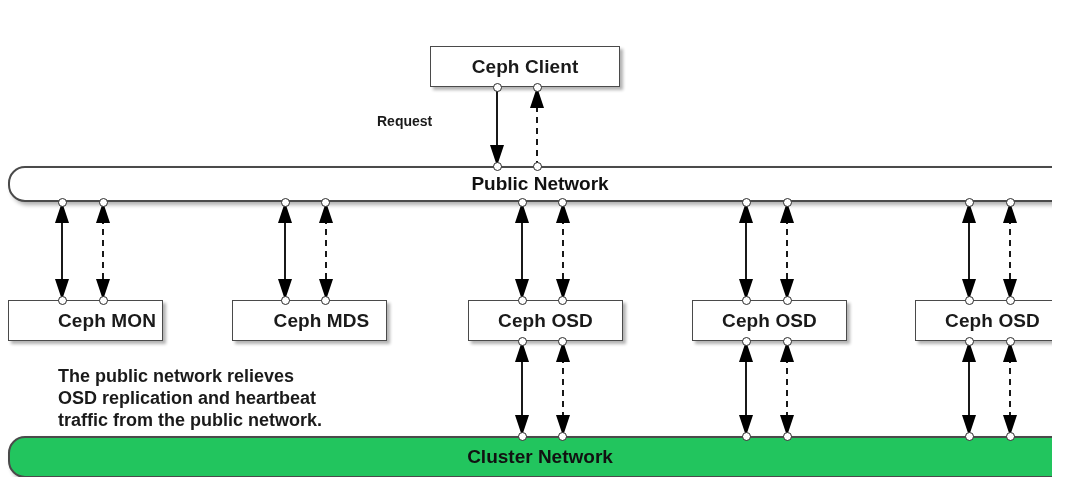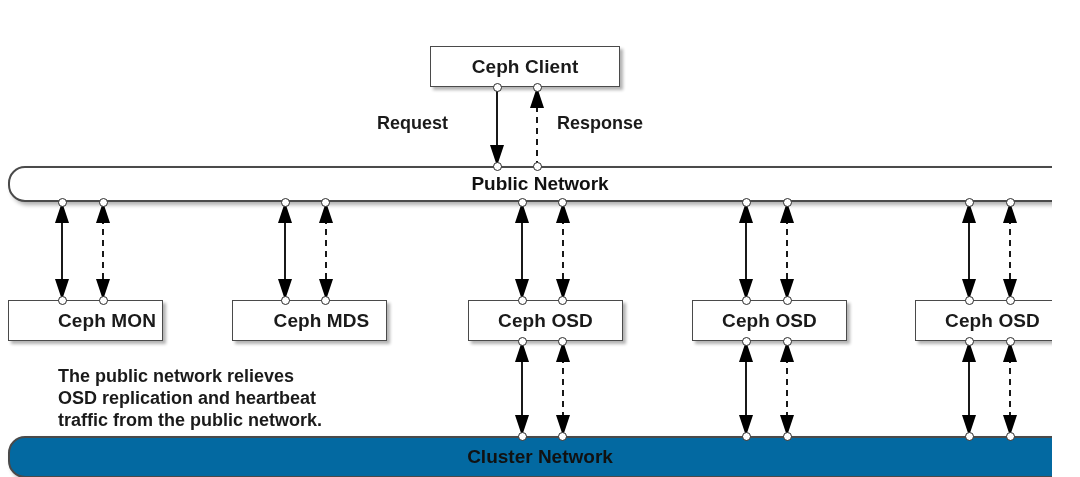--- a/index.html
+++ b/index.html
@@ -41,21 +41,21 @@
     position: absolute;
     box-sizing: border-box;
     border: 2px solid #4a4a4a;
     border-radius: 17px;
     box-shadow: 3px 3px 4px rgba(0,0,0,0.32);
     display: flex;
     align-items: center;
     justify-content: center;
   }
   .netbar.public  { background: #ffffff; }
-  .netbar.cluster { background: #0369a1; }
+  .netbar.cluster { background: #22c55e; }
   .netbar .net-label {
     font-size: 19px;
     font-weight: bold;
     color: #111111;
     white-space: nowrap;
   }
 
   
   .dot {
     position: absolute;
@@ -72,21 +72,21 @@
 
   
   .conn {
     position: absolute;
     z-index: 4;
   }
 
   
   .flow-label {
     position: absolute;
-    font-size: 18px;
+    font-size: 14px;
     font-weight: bold;
     color: #1a1a1a;
     white-space: nowrap;
   }
   .note {
     position: absolute;
     font-size: 18px;
     font-weight: bold;
     color: #1a1a1a;
     line-height: 1.22;
@@ -107,21 +107,20 @@
   <svg class="conn" style="left:480px; top:59px;" width="80" height="80" viewBox="0 0 80 80">
 
     <line x1="17" y1="0" x2="17" y2="66" stroke="#000" stroke-width="1.8"></line>
     <polygon points="17,79 10,58 24,58" fill="#000"></polygon>
 
     <line x1="57" y1="80" x2="57" y2="14" stroke="#000" stroke-width="1.8" stroke-dasharray="6,5"></line>
     <polygon points="57,0 50,21 64,21" fill="#000"></polygon>
   </svg>
 
   <div class="flow-label" style="left:377px; top:85px;">Request</div>
-  <div class="flow-label" style="left:557px; top:85px;">Response</div>
 
   <div class="netbar public" style="left:8px; top:138px; width:1064px; height:36px;">
     <span class="net-label">Public Network</span>
   </div>
 
   <div class="dot" style="left:497px; top:138px;"></div>
   <div class="dot" style="left:537px; top:138px;"></div>
 
   <div class="dot" style="left:62px;  top:174px;"></div>
   <div class="dot" style="left:103px; top:174px;"></div>

